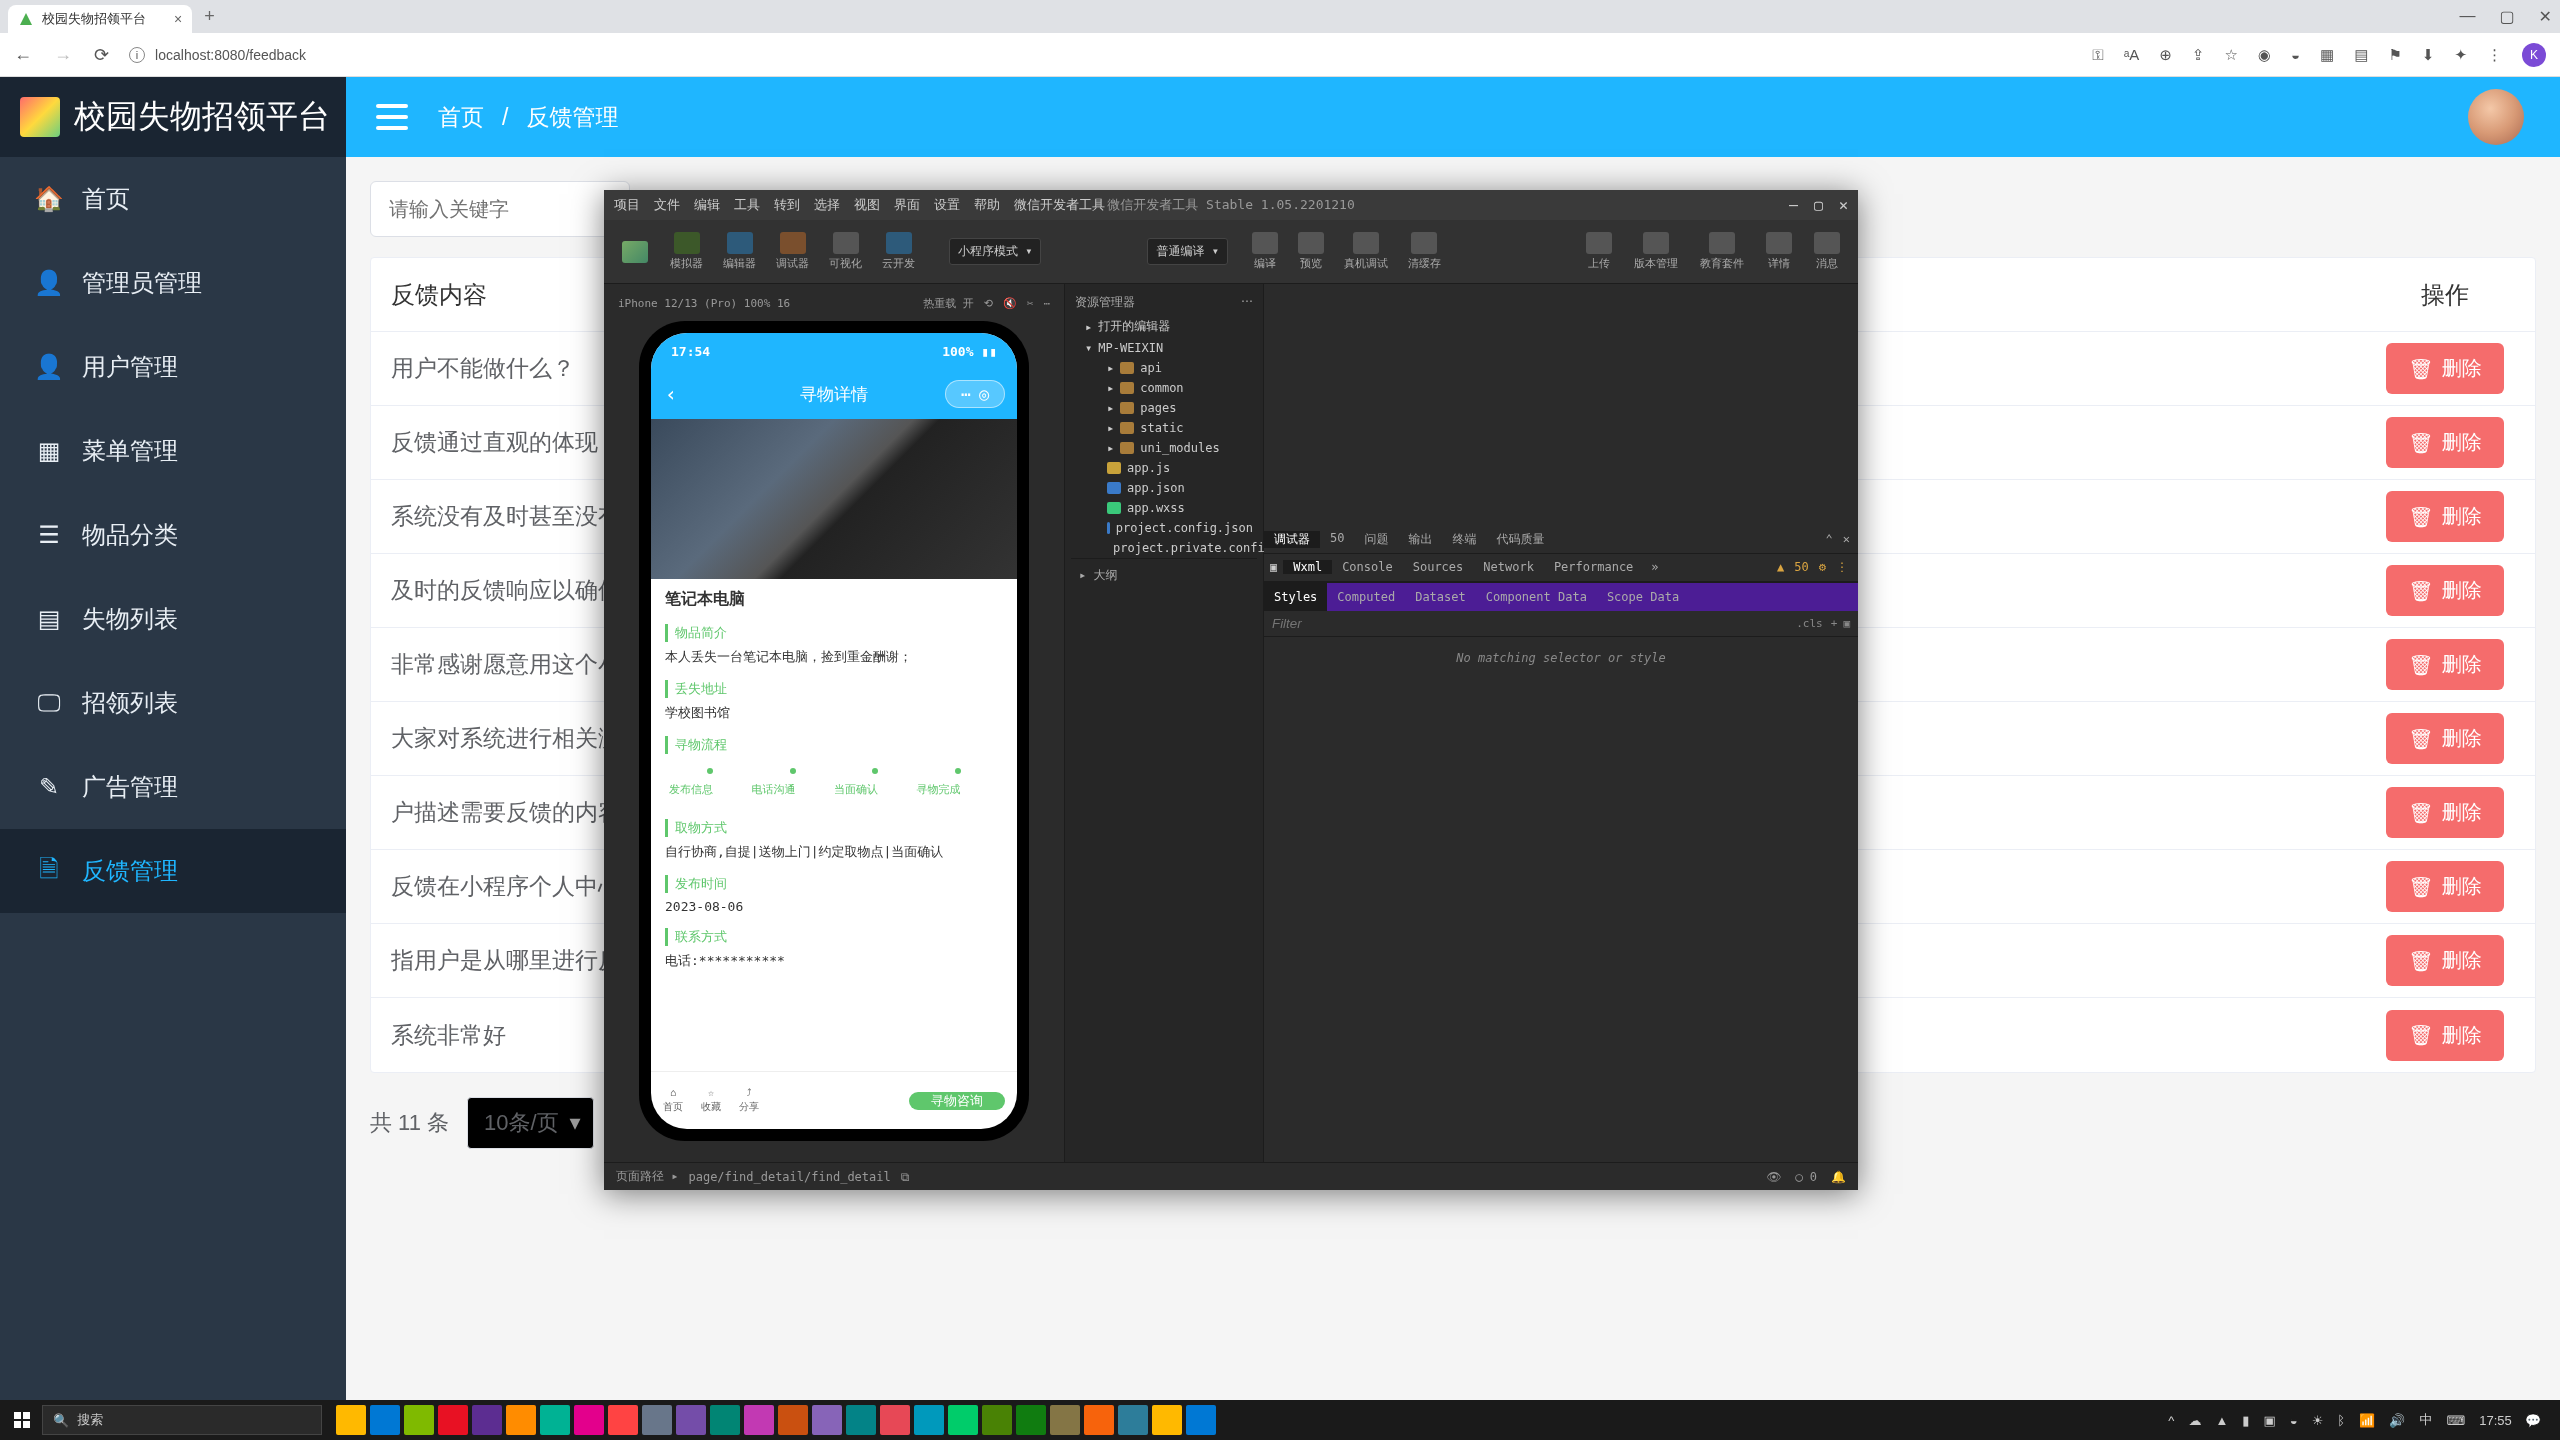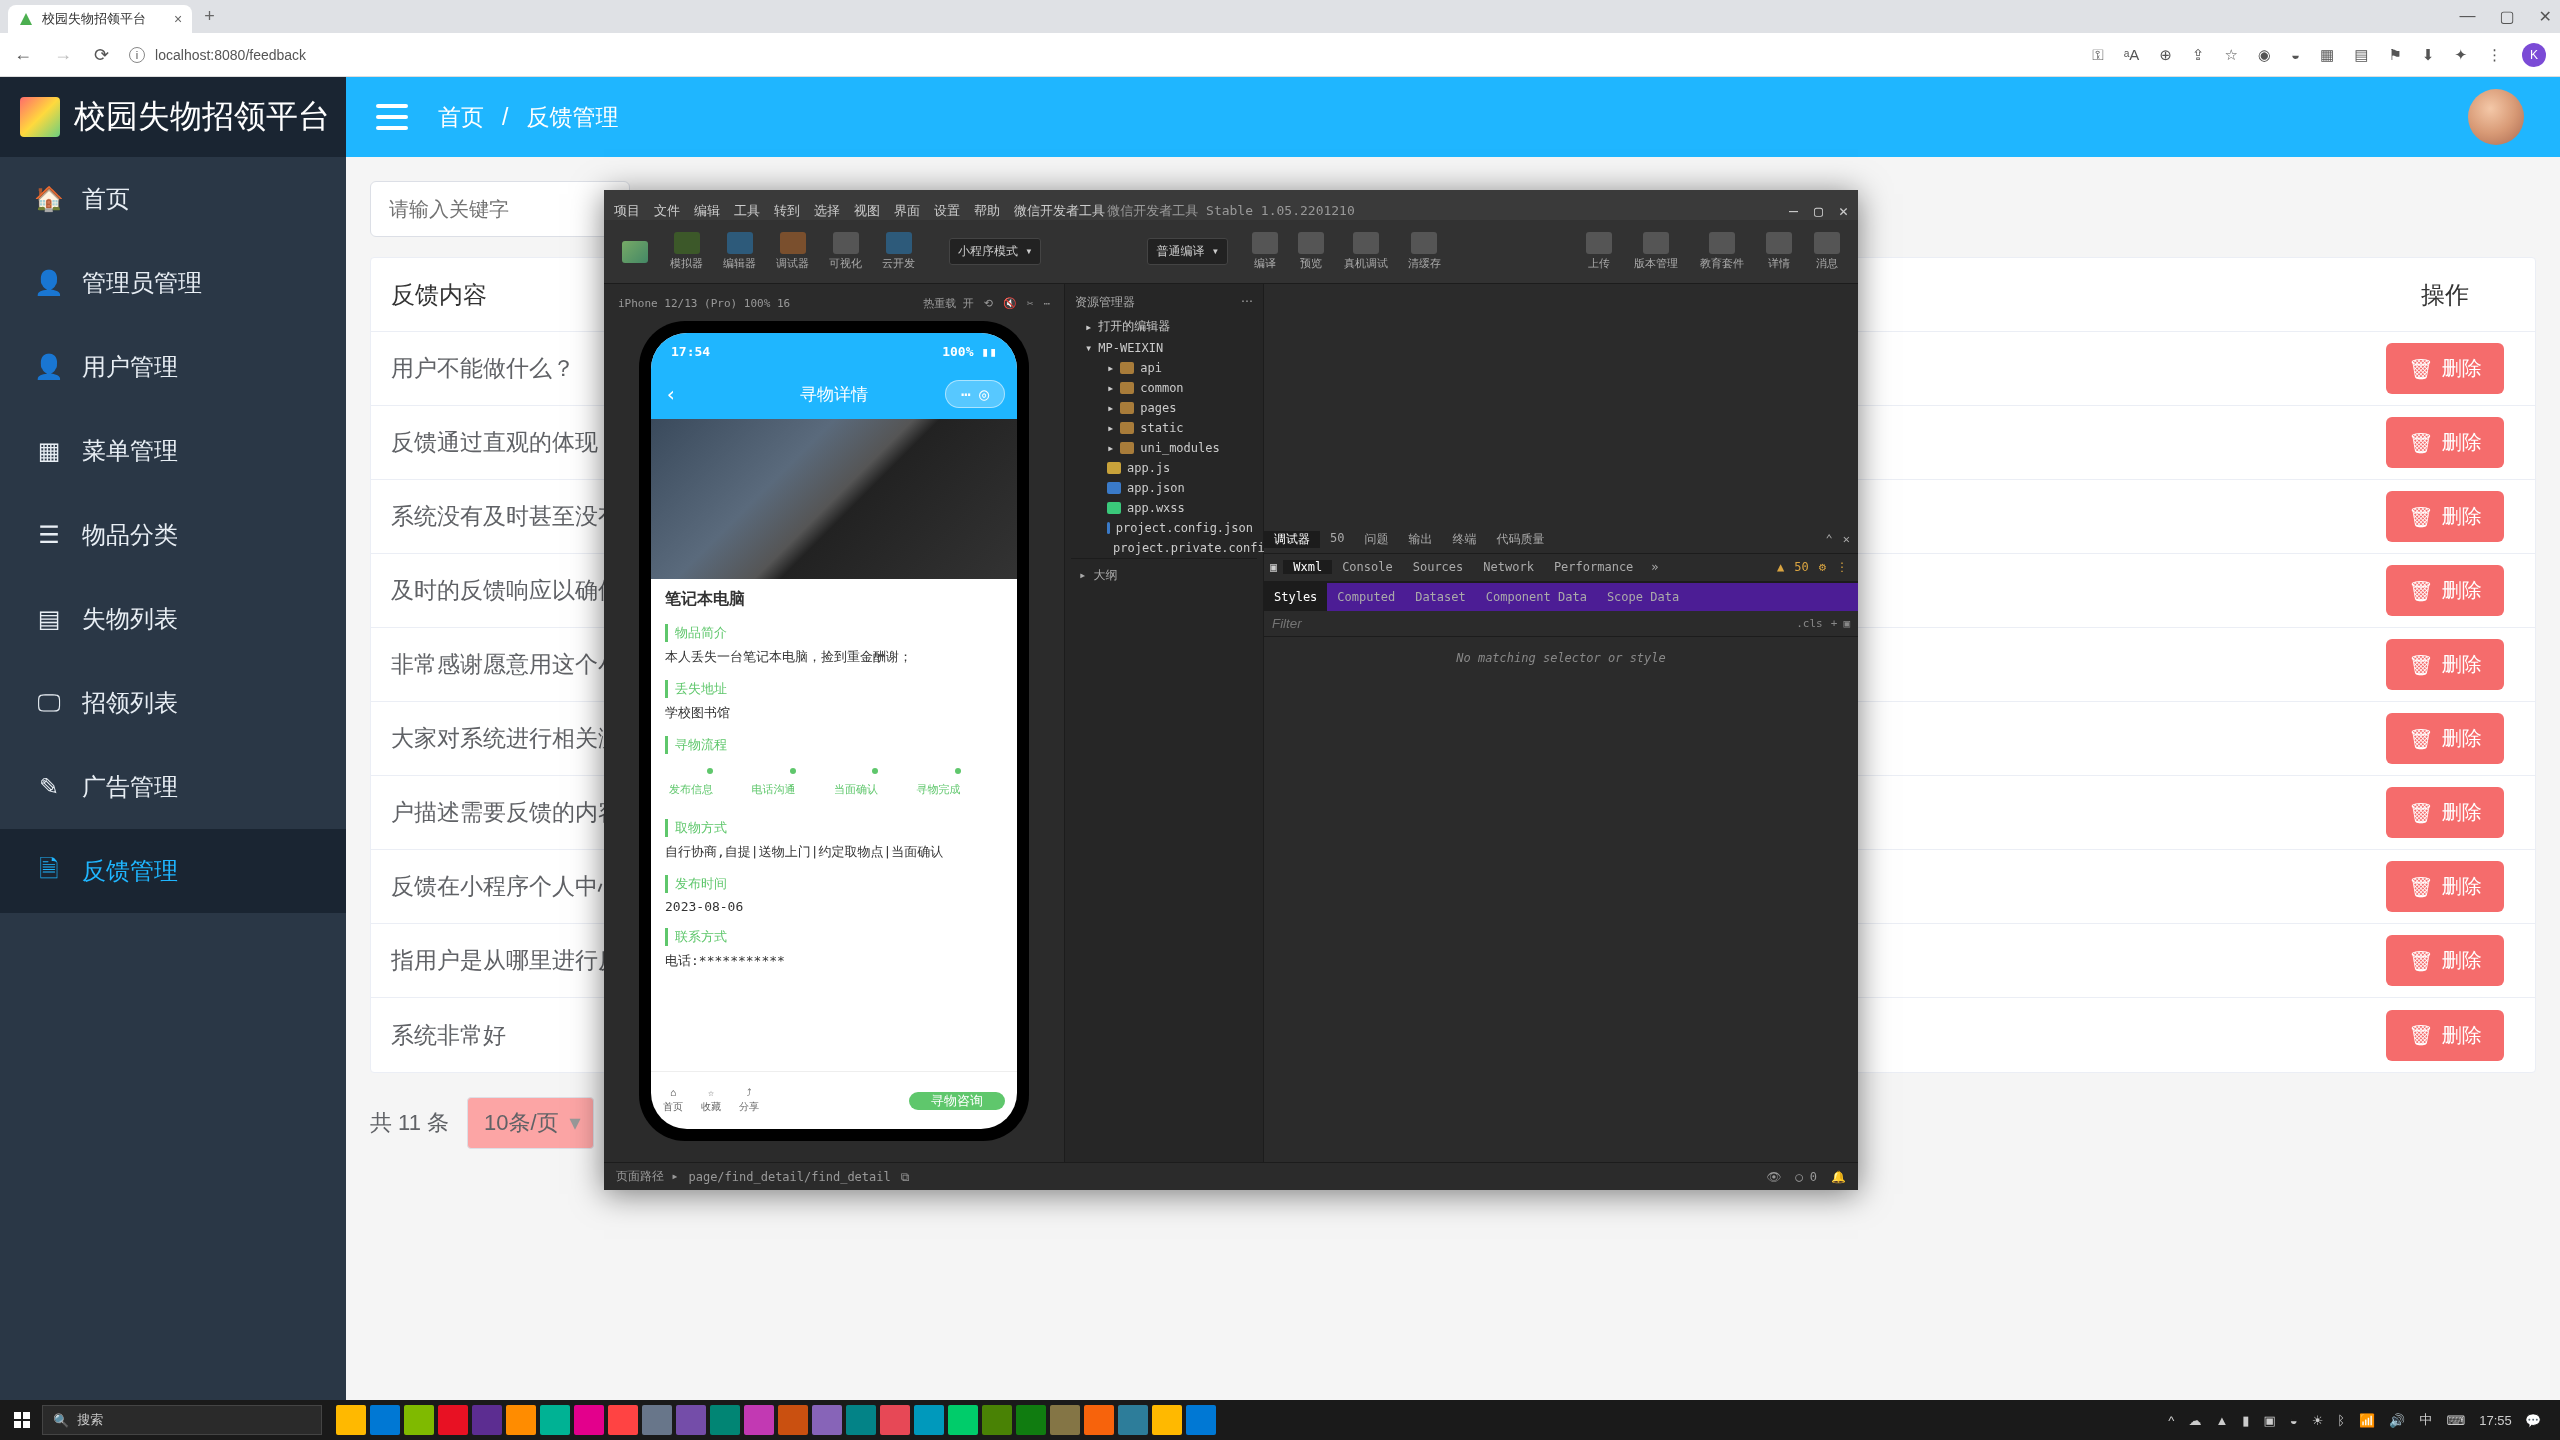--- a/index.html
+++ b/index.html
@@ -42,30 +42,30 @@
 .table { margin-top: 20px; background: #fff; border: 1px solid #ebeef5; border-radius: 4px; }
 .thead { display: flex; height: 74px; align-items: center; border-bottom: 1px solid #ebeef5; }
 .th-content { flex: 1; padding-left: 20px; font-size: 24px; color: #333; font-weight: 500; }
 .th-ops { width: 180px; text-align: center; font-size: 24px; color: #333; font-weight: 500; }
 .trow { display: flex; height: 74px; align-items: center; border-bottom: 1px solid #ebeef5; }
 .trow:last-child { border-bottom: none; }
 .td-content { flex: 1; padding-left: 20px; font-size: 23px; color: #606266; overflow: hidden; white-space: nowrap; }
 .td-ops { width: 180px; display: flex; justify-content: center; }
 .del-btn { background: #f56c6c; color: #fff; border: none; border-radius: 6px; padding: 12px 22px; font-size: 20px; display: flex; align-items: center; gap: 8px; cursor: pointer; }
 .pagination { margin-top: 24px; display: flex; align-items: center; gap: 18px; font-size: 22px; color: #606266; }
-.page-select { border: 1px solid #dcdfe6; border-radius: 4px; padding: 10px 34px 10px 16px; background: #fca5a5; position: relative; }
+.page-select { border: 1px solid #dcdfe6; border-radius: 4px; padding: 10px 34px 10px 16px; background: #000000; position: relative; }
 .page-select::after { content: "▾"; position: absolute; right: 12px; top: 50%; transform: translateY(-50%); color: #999; }
 .page-btn { width: 48px; height: 48px; border: none; border-radius: 4px; background: #f4f4f5; color: #606266; display: flex; align-items: center; justify-content: center; font-size: 20px; cursor: pointer; }
 .page-btn.active { background: #1fb6ff; color: #fff; }
 .page-btn.disabled { color: #c0c4cc; }
 .page-input { width: 60px; height: 48px; border: 1px solid #dcdfe6; border-radius: 4px; text-align: center; font-size: 20px; }
 
 
 .overlay { position: absolute; left: 604px; top: 190px; width: 1254px; height: 1000px; background: #2b2b2b; color: #ccc; font-size: 13px; box-shadow: 0 4px 30px rgba(0,0,0,0.5); font-family: Consolas, monospace; }
-.ov-title { height: 30px; background: #3a3a3a; display: flex; align-items: flex-end; padding: 0 10px; font-size: 13px; gap: 12px; }
+.ov-title { height: 30px; background: #3a3a3a; display: flex; align-items: center; padding: 0 10px; font-size: 13px; gap: 12px; }
 .ov-menu { display: flex; gap: 14px; }
 .ov-title-right { margin-left: auto; display: flex; gap: 16px; font-size: 15px; }
 .ov-title-center { position: absolute; left: 50%; transform: translateX(-50%); color: #999; font-size: 13px; }
 .ov-toolbar { height: 64px; background: #323232; display: flex; align-items: center; padding: 0 10px; gap: 6px; border-bottom: 1px solid #1c1c1c; }
 .ov-tool { display: flex; flex-direction: column; align-items: center; gap: 2px; padding: 4px 8px; font-size: 11px; color: #aaa; }
 .ov-tool-ic { width: 26px; height: 22px; background: #3c5829; border-radius: 3px; }
 .ov-tool-ic.gray { background: #555; }
 .ov-dropdown { background: #222; border: 1px solid #444; padding: 4px 8px; font-size: 12px; color: #ccc; border-radius: 3px; }
 .ov-right-tools { margin-left: auto; display: flex; gap: 6px; }
 .ov-body { display: flex; height: calc(100% - 94px - 28px); }

